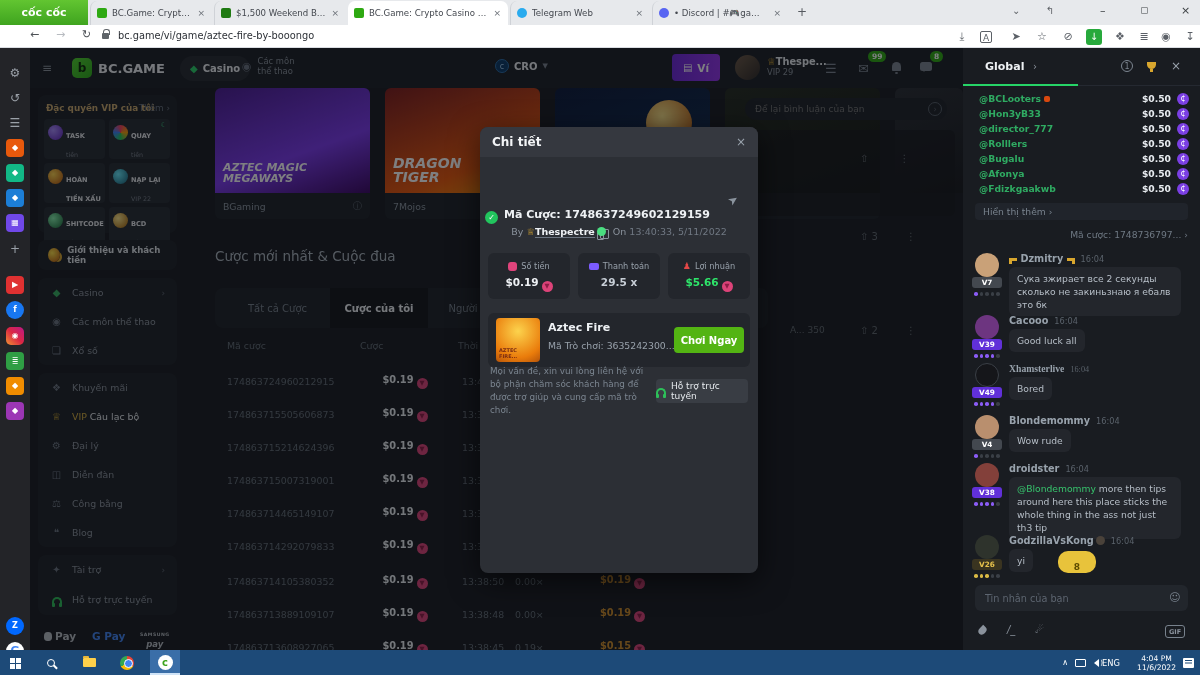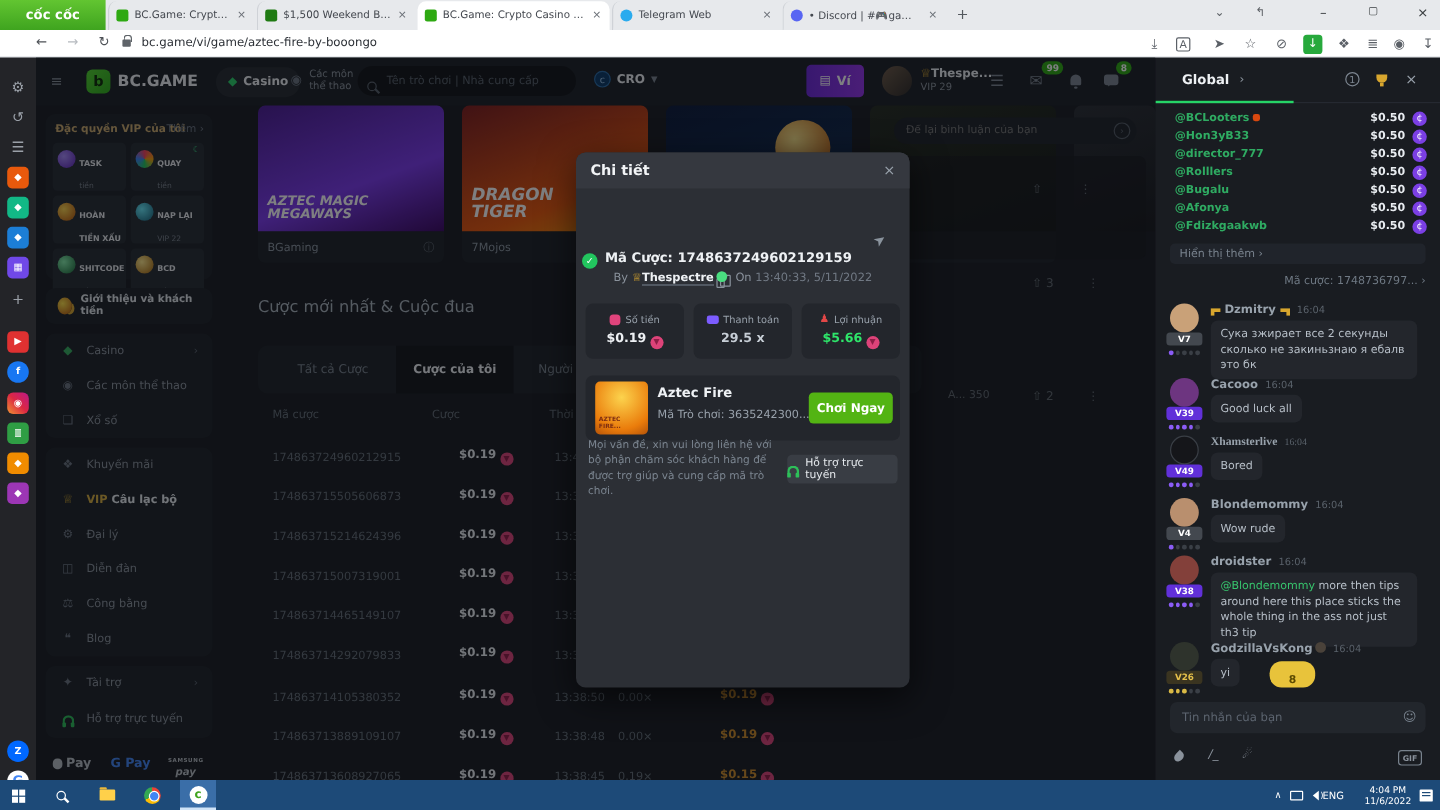--- a/index.html
+++ b/index.html
@@ -220,24 +220,20 @@
         <span class="brand">BC.GAME</span>
       </div>
       <div class="abs pill" style="left:150px;top:8px;">
         <span style="color:#2ad16a;font-size:10px;">◆</span>
         <span style="color:#eef1f4;font-size:10px;font-weight:bold;">Casino</span>
       </div>
       <div class="abs" style="left:212px;top:8px;display:flex;gap:6px;align-items:center;">
         <span style="color:#6b7480;font-size:11px;">◉</span>
         <span style="font-size:8.4px;color:#8a929c;line-height:10px;"><span>Các môn</span><br><span>thể thao</span></span>
       </div>
-      <div class="abs" style="left:268px;top:7px;">
-        <span style="position:absolute;left:8px;top:6px;color:#58616b;"><span class="i-search" style="display:inline-block;"></span></span>
-        <input class="srch" placeholder="Tên trò chơi | Nhà cung cấp" style="">
-      </div>
       <div class="abs" style="left:465px;top:11px;display:flex;align-items:center;gap:5px;">
         <span style="width:14px;height:14px;border-radius:50%;background:#0b3a66;border:1px solid #2a6ca8;color:#9cc4e8;font-size:8px;text-align:center;line-height:13px;">c</span>
         <span style="color:#eef1f4;font-size:10px;font-weight:bold;">CRO</span>
         <span style="color:#7c8590;font-size:7px;">▼</span>
       </div>
       <div class="abs vi-btn" style="left:642px;top:6px;width:48px;">
         <span style="font-size:10px;">▤</span>
         <span>Ví</span>
       </div>
       <div class="abs" style="left:705px;top:7px;width:25px;height:25px;border-radius:50%;background:linear-gradient(135deg,#6e5a48,#2e2a26);"></div>
@@ -309,21 +305,21 @@
           </div>
       </div>
 
       <div class="panel" style="top:325px;height:174px;">
         <div class="mrow" style="top:0;">
             <span class="mi">❖</span>
             <span>Khuyến mãi</span>
           </div>
         <div class="mrow" style="top:29px;">
             <span class="mi" style="color:#caa22e;">♕</span>
-            <span style="font-weight:bold;"><span style="color:#d8ae3f;">VIP</span> <span style="color:#e6eaee;">Câu lạc bộ</span></span>
+            <span style="font-weight:normal;"><span style="color:#d8ae3f;">VIP</span> <span style="color:#e6eaee;">Câu lạc bộ</span></span>
           </div>
         <div class="mrow" style="top:58px;">
             <span class="mi">⚙</span>
             <span>Đại lý</span>
           </div>
         <div class="mrow" style="top:87px;">
             <span class="mi">◫</span>
             <span>Diễn đàn</span>
           </div>
         <div class="mrow" style="top:116px;">

